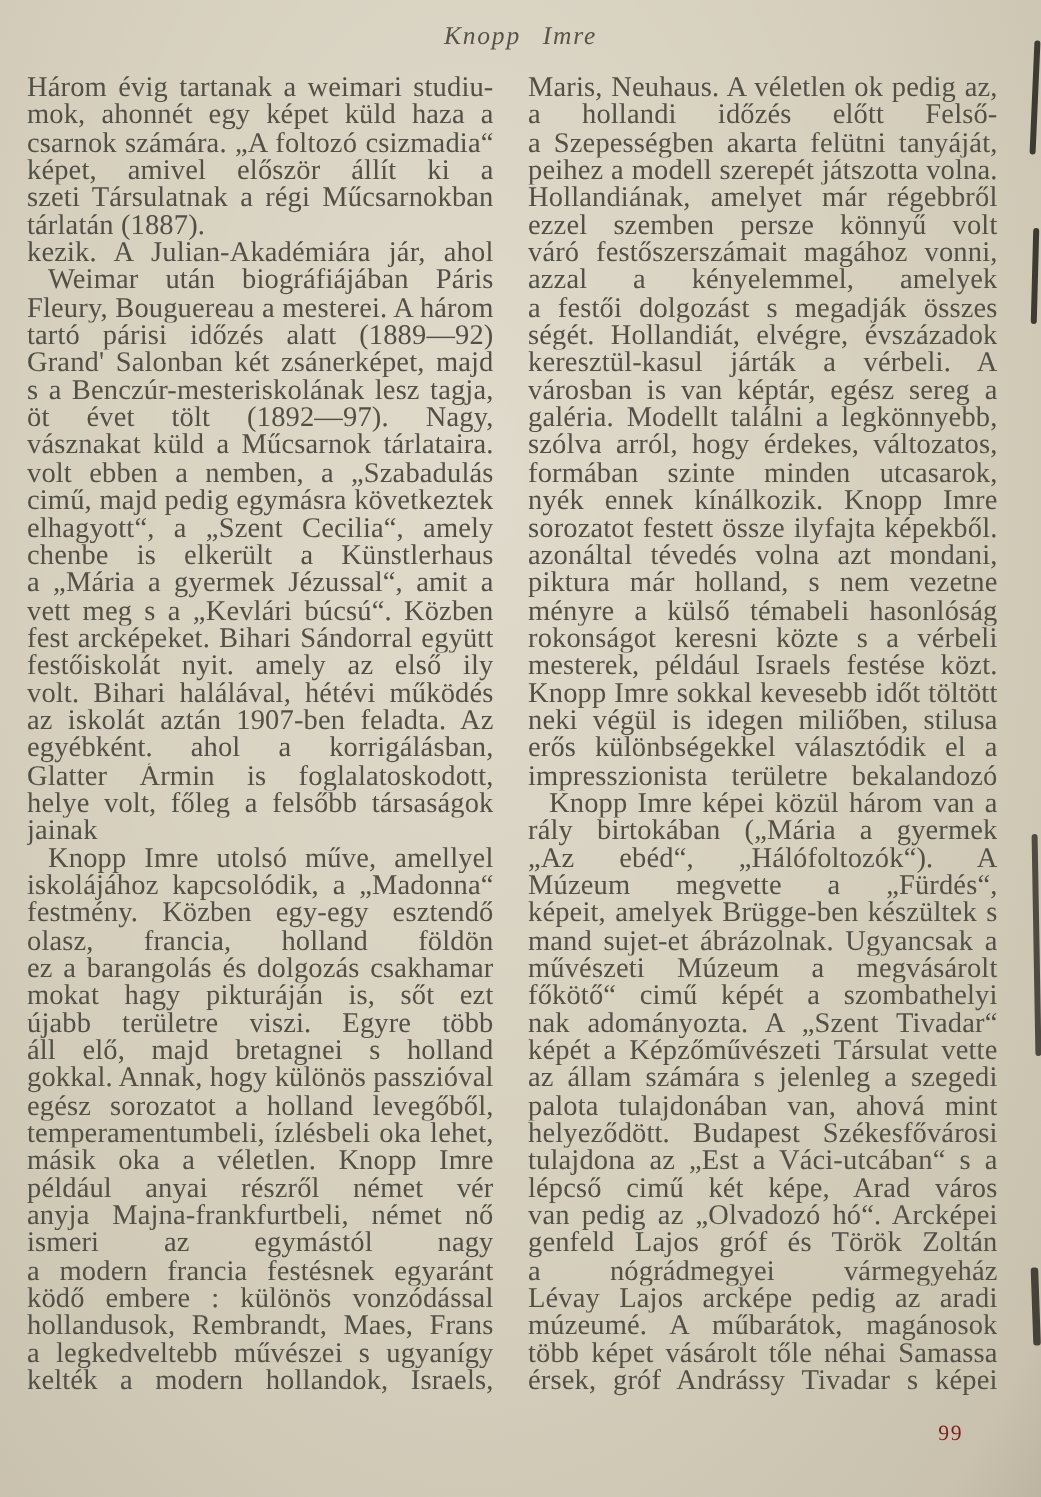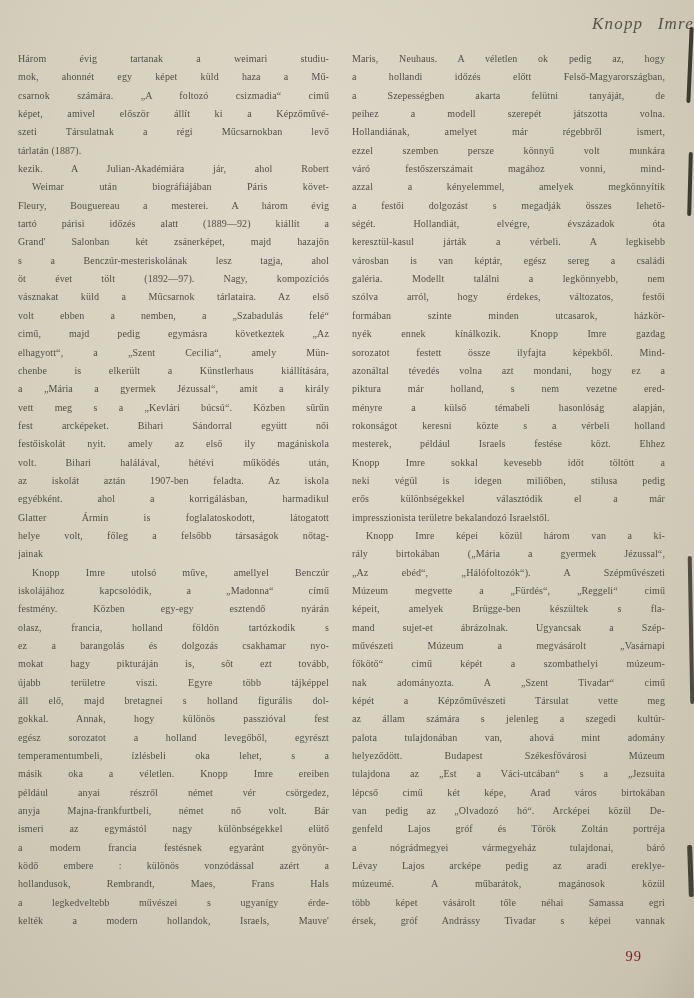--- a/index.html
+++ b/index.html
@@ -22,31 +22,31 @@
     position: absolute;
     inset: 0;
     pointer-events: none;
     background: radial-gradient(ellipse at 45% 32%, rgba(255,255,250,0.25) 0%, rgba(255,255,250,0) 55%, rgba(120,110,85,0.14) 92%, rgba(95,86,62,0.22) 100%);
   }
   .running-header {
     position: absolute;
     top: 14px;
     left: 0;
     width: 100%;
-    text-align: right;
+    text-align: center;
     font-style: italic;
     font-size: 17px;
     letter-spacing: 1.2px;
     word-spacing: 9px;
     color: #56544a;
   }
   .column {
     position: absolute;
     top: 50px;
-    font-size: 10px;
+    font-size: 19px;
     line-height: 18.35px;
     letter-spacing: 0.1px;
     color: #514f46;
   }
   #col-left  { left: 18px;  width: 311px; }
   #col-right { left: 352px; width: 313px; }
   .line {
     text-align: justify;
     text-align-last: justify;
     text-justify: inter-word;

